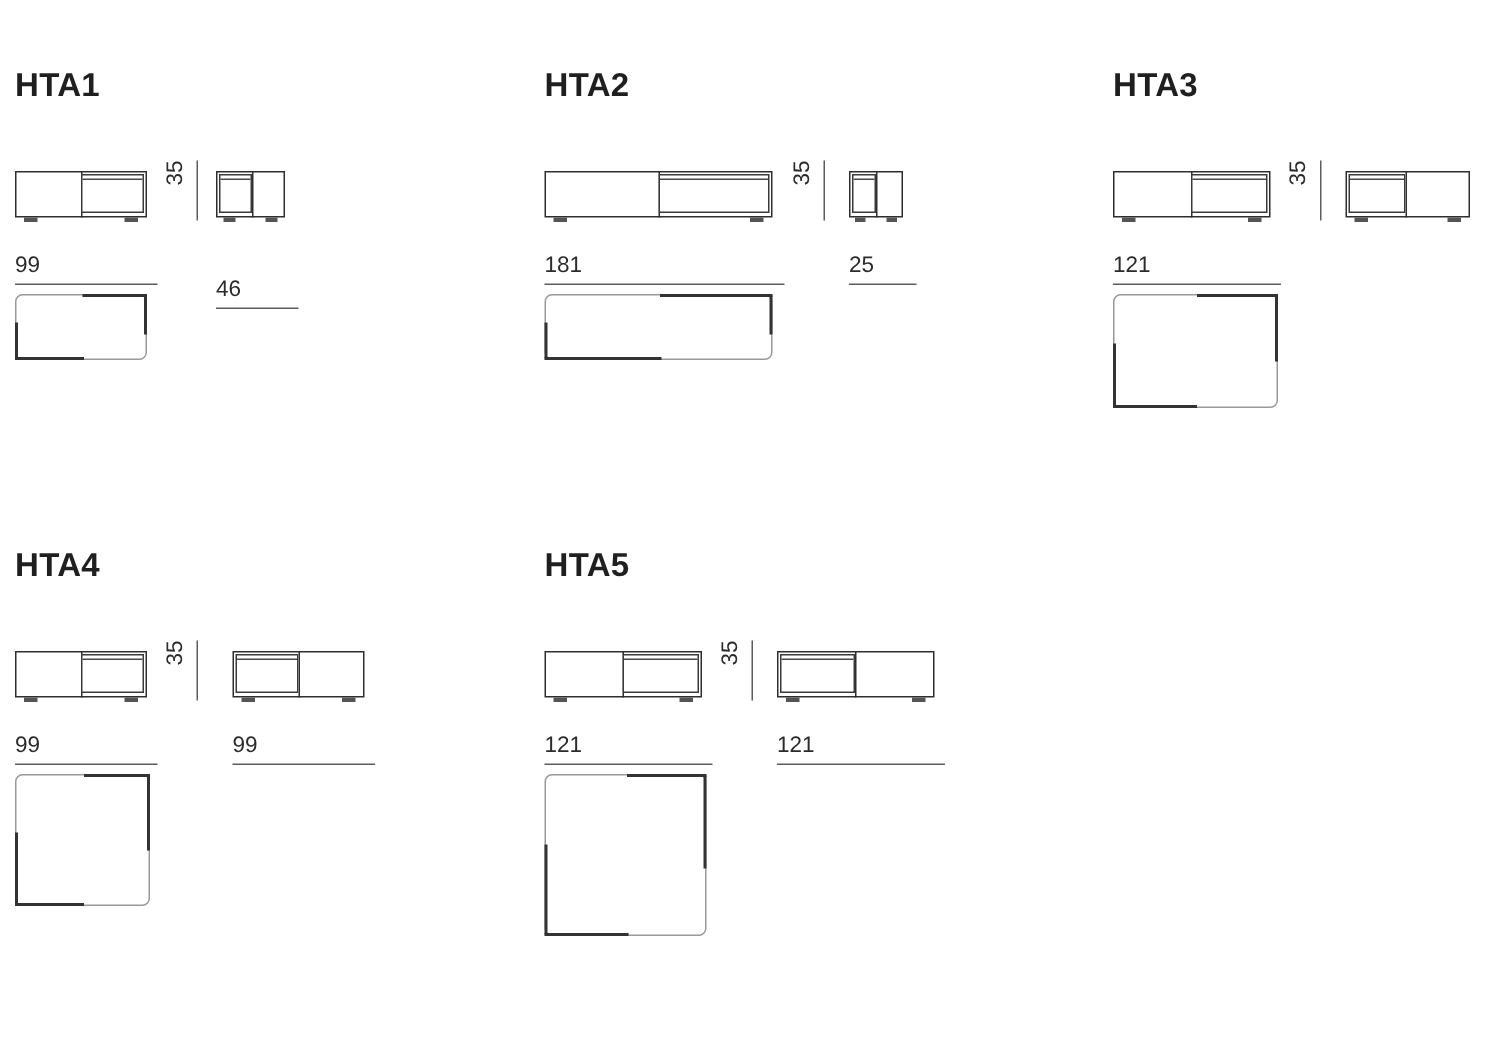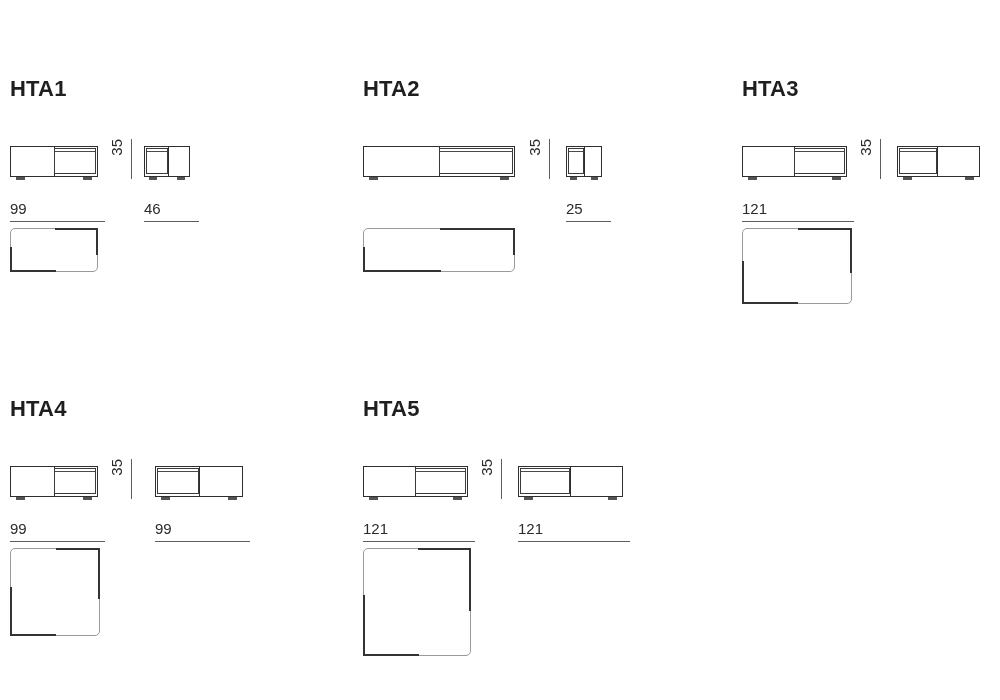--- a/index.html
+++ b/index.html
@@ -12,21 +12,20 @@
     height: 700px;
     position: relative;
     font-family: "Liberation Sans", sans-serif;
     color: #2b2b2b;
     overflow: hidden;
   }
 
   .sheet {
     position: absolute;
     inset: 0;
-    margin-top: 32px;
   }
 
   
   .group {
     position: absolute;
   }
 
   .group-title {
     position: absolute;
     left: 0;
@@ -168,21 +167,21 @@
 
     <div class="elev" style="left:134px; top:70px; width:46px; height:31px;">
       <div class="body"></div>
       <div class="split" style="left:24px;"></div>
       <div class="drawer" style="left:2px; top:2px; width:22px; bottom:3px;">
         <div class="drawer-line" style="top:2px;"></div>
       </div>
       <div class="foot" style="left:5px; bottom:-3px; width:8px;"></div>
       <div class="foot" style="right:5px; bottom:-3px; width:8px;"></div>
     </div>
-    <div class="dim-h" style="left:134px; top:106px; width:55px; height:40px;">
+    <div class="dim-h" style="left:134px; top:122px; width:55px; height:40px;">
       <div class="dim-label">46</div>
       <div class="dim-line" style="width:55px;"></div>
     </div>
 
     <div class="plan" style="left:0px; top:152px; width:88px; height:44px;">
       <div class="edge h" style="left:44px; right:-1px; top:-1.2px;"></div>
       <div class="edge v" style="right:-1.2px; top:0px; height:26px;"></div>
       <div class="edge h" style="left:-1px; width:46px; bottom:-1.2px;"></div>
       <div class="edge v" style="left:-1.2px; bottom:0px; height:24px;"></div>
     </div>
@@ -193,20 +192,24 @@
 
     <div class="elev" style="left:0px; top:70px; width:152px; height:31px;">
       <div class="body"></div>
       <div class="split" style="left:76px;"></div>
       <div class="drawer" style="left:76px; top:2px; right:2px; bottom:3px;">
         <div class="drawer-line" style="top:2px;"></div>
       </div>
       <div class="foot" style="left:6px; bottom:-3px; width:9px;"></div>
       <div class="foot" style="right:6px; bottom:-3px; width:9px;"></div>
     </div>
+    <div class="dim-h" style="left:0px; top:106px; width:160px; height:40px;">
+      <div class="dim-label">181</div>
+      <div class="dim-line" style="width:160px;"></div>
+    </div>
     <div class="dim-v" style="left:161px; top:63px; width:26px; height:40px;">
       <div class="dim-label">35</div>
       <div class="dim-line" style="height:40px;"></div>
     </div>
 
     <div class="elev" style="left:203px; top:70px; width:36px; height:31px;">
       <div class="body"></div>
       <div class="split" style="left:18px;"></div>
       <div class="drawer" style="left:2px; top:2px; width:16px; bottom:3px;">
         <div class="drawer-line" style="top:2px;"></div>

